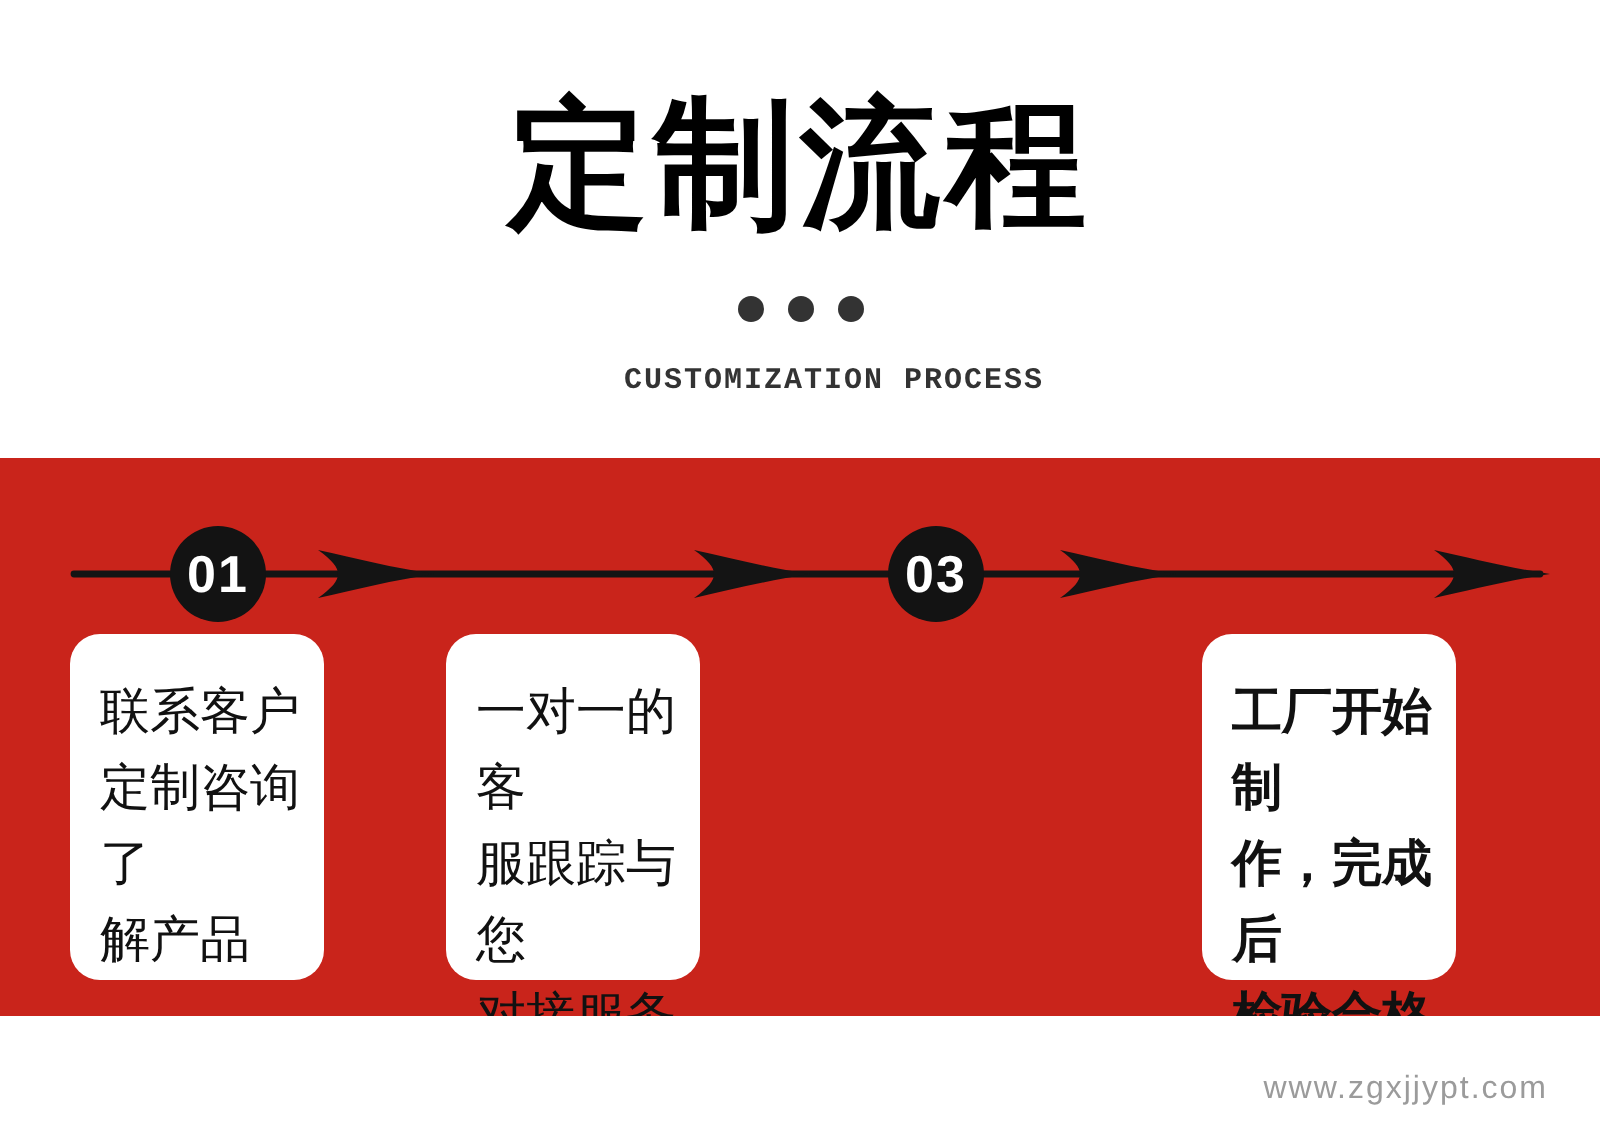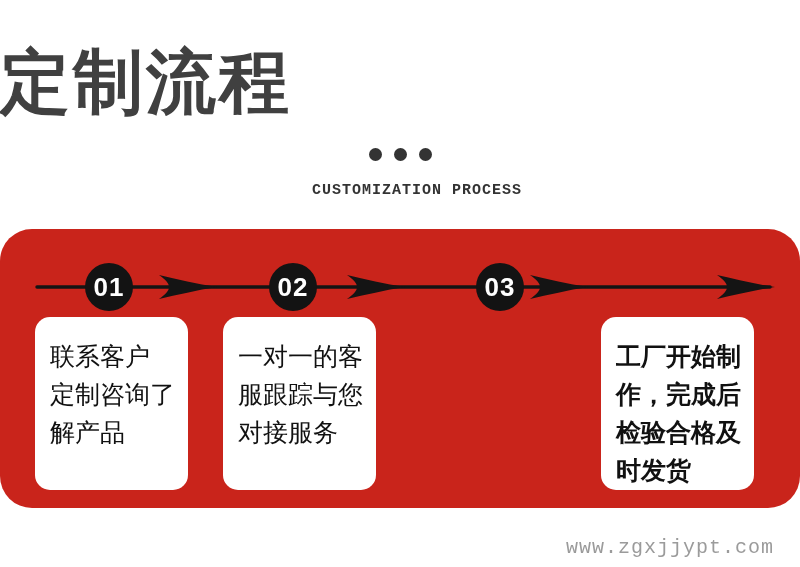--- a/index.html
+++ b/index.html
@@ -3,51 +3,51 @@
 <meta charset="utf-8">
 <style>
   html,body{margin:0;padding:0;}
   .page{
     position:relative;width:800px;height:567px;background:#ffffff;
     font-family:"Liberation Sans","DejaVu Sans",sans-serif;overflow:hidden;
   }
   
   .header{position:absolute;top:0;left:0;width:800px;height:229px;background:#ffffff;}
   .title{
-    position:absolute;top:44px;left:0;width:800px;text-align:left;
-    font-size:70px;line-height:76px;font-weight:700;color:#404040;letter-spacing:3px;
+    position:absolute;top:44px;left:0;width:800px;text-align:center;
+    font-size:70px;line-height:76px;font-weight:700;color:#000000;letter-spacing:3px;
   }
   .dots{position:absolute;top:148px;left:0;width:800px;display:flex;justify-content:center;gap:12px;}
   .dot{width:13px;height:13px;border-radius:50%;background:#333333;}
   .subtitle{
     position:absolute;top:182px;left:0;width:800px;text-align:center;
     font-family:"Liberation Mono","DejaVu Sans Mono",monospace;
     font-size:15px;font-weight:700;color:#333333;letter-spacing:1px;margin-left:17px;
   }
   
-  .red-band{position:absolute;top:229px;left:0;width:800px;height:279px;background:#c9241b;border-radius:32px;}
+  .red-band{position:absolute;top:229px;left:0;width:800px;height:279px;background:#c9241b;}
   .flow-svg{position:absolute;top:28px;left:0;}
   .step-circle{
     position:absolute;top:34px;width:48px;height:48px;border-radius:50%;
     background:#131313;color:#ffffff;display:flex;align-items:center;justify-content:center;
     font-size:26px;font-weight:700;letter-spacing:1px;
   }
   .step-card{
-    position:absolute;top:88px;width:153px;height:173px;box-sizing:border-box;
+    position:absolute;top:88px;width:127px;height:173px;box-sizing:border-box;
     background:#ffffff;border-radius:15px;padding:20px 10px 0 15px;
     font-size:25px;line-height:38px;color:#111111;white-space:pre-line;
   }
-  .c1{left:85px;}  .c2{left:269px;}  .c3{left:476px;text-align:center;}  .c4{left:646px;}
+  .c1{left:85px;}  .c2{left:269px;}  .c3{left:444px;text-align:center;}  .c4{left:646px;}
   .k1{left:35px;}  .k2{left:223px;}  .k3{left:411px;}  .k4{left:601px;font-weight:bold;}
   
   .footer{position:absolute;top:508px;left:0;width:800px;height:59px;background:#ffffff;}
   .website{
     position:absolute;top:28px;right:26px;
-    font-family:Liberation Mono, monospace;
-    font-size:20px;color:#9b9b9b;letter-spacing:1px;text-align:right;
+    font-family:Liberation Sans, sans-serif;
+    font-size:16px;color:#9b9b9b;letter-spacing:1px;text-align:right;
   }
 </style>
 </head>
 <body>
 
 <div class="page">
 
   <div class="header">
     <div class="title">定制流程</div>
     <div class="dots">
@@ -64,21 +64,20 @@
       <line x1="37" y1="30" x2="770" y2="30" stroke="#141414" stroke-width="3.4" stroke-linecap="round"></line>
       <g fill="#141414">
         <path transform="translate(157,18)" d="M60,12 C40,9 20,4 2,0 C9,5 12,8.5 12,12 C12,15.5 9,19 2,24 C20,20 40,15 60,12 Z"></path>
         <path transform="translate(345,18)" d="M60,12 C40,9 20,4 2,0 C9,5 12,8.5 12,12 C12,15.5 9,19 2,24 C20,20 40,15 60,12 Z"></path>
         <path transform="translate(528,18)" d="M60,12 C40,9 20,4 2,0 C9,5 12,8.5 12,12 C12,15.5 9,19 2,24 C20,20 40,15 60,12 Z"></path>
         <path transform="translate(715,18)" d="M60,12 C40,9 20,4 2,0 C9,5 12,8.5 12,12 C12,15.5 9,19 2,24 C20,20 40,15 60,12 Z"></path>
       </g>
     </svg>
 
     <div class="step-circle c1">01</div>
-    <div class="step-circle c2">02</div>
     <div class="step-circle c3">03</div>
 
     <div class="step-card k1">联系客户
 定制咨询了
 解产品</div>
     <div class="step-card k2">一对一的客
 服跟踪与您
 对接服务</div>
     <div class="step-card k4">工厂开始制
 作，完成后

